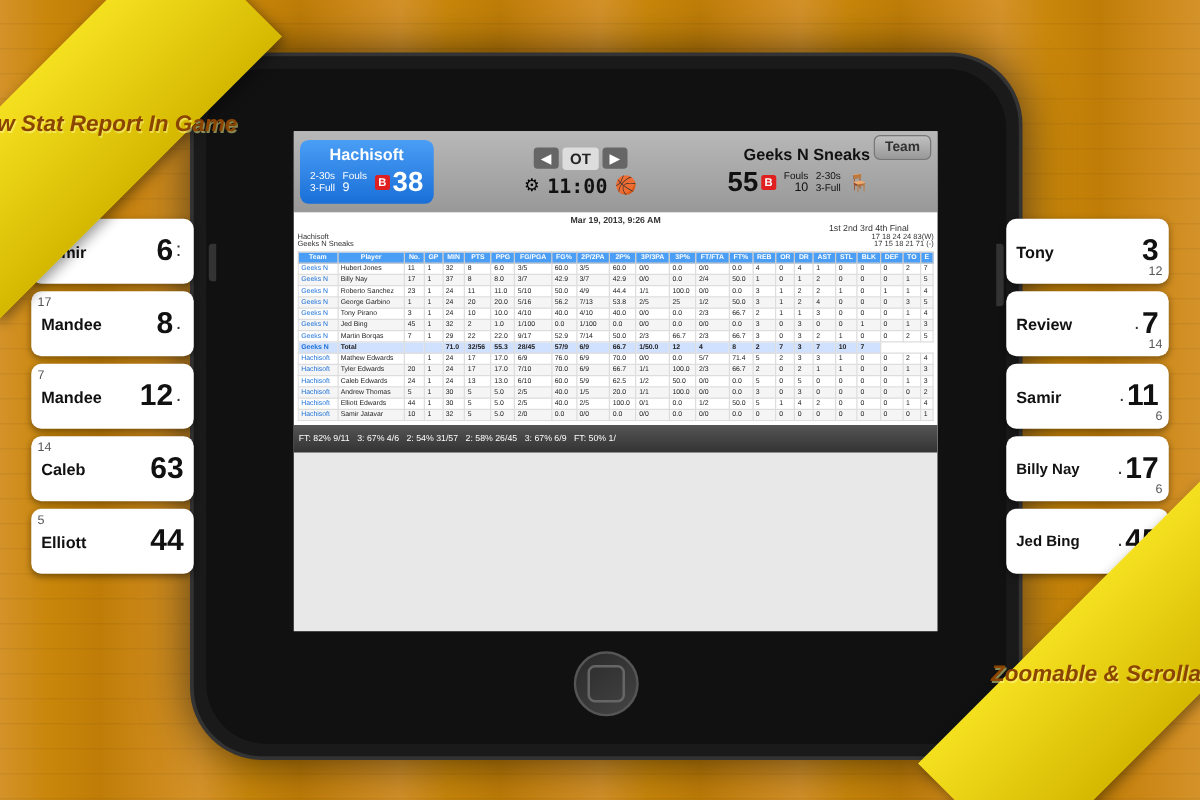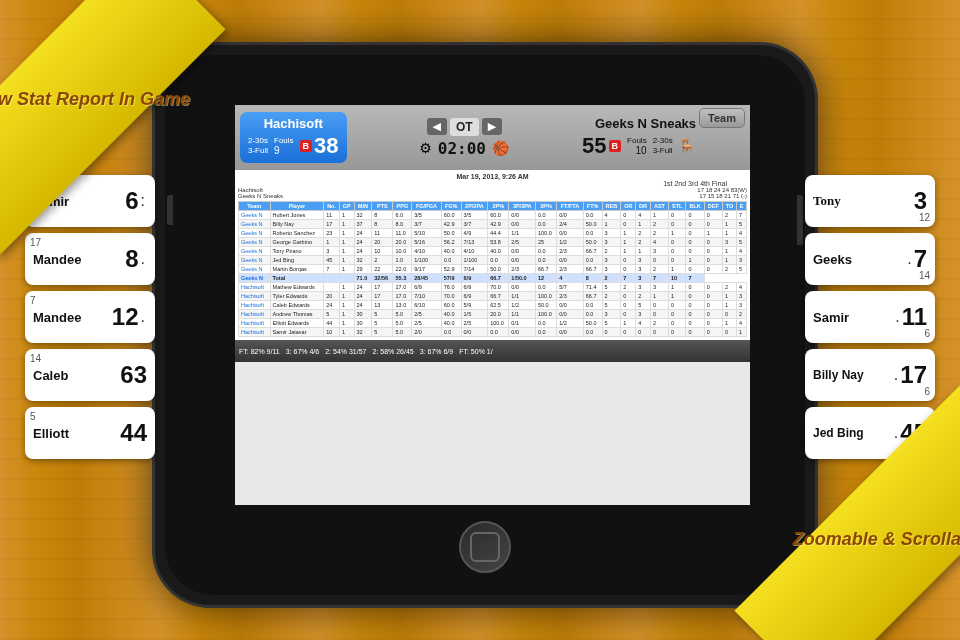--- a/index.html
+++ b/index.html
@@ -293,21 +293,21 @@
         </div>
 
         <div style="display:flex;flex-direction:column;align-items:center;gap:3px;flex:1;">
           <div style="display:flex;align-items:center;gap:3px;">
             <button style="background:#666;color:white;border:none;border-radius:3px;padding:2px 6px;font-size:11px;cursor:pointer;">◀</button>
             <span style="color:#222;font-size:12px;font-weight:bold;padding:2px 6px;background:#ddd;border-radius:3px;">OT</span>
             <button style="background:#666;color:white;border:none;border-radius:3px;padding:2px 6px;font-size:11px;cursor:pointer;">▶</button>
           </div>
           <div style="display:flex;align-items:center;gap:6px;">
             <span style="font-size:14px;">⚙</span>
-            <span style="color:#111;font-size:16px;font-weight:bold;font-family:monospace;">02:00</span>
+            <span style="color:#111;font-size:16px;font-weight:bold;font-family:monospace;">11:00</span>
             <span style="font-size:14px;">🏀</span>
           </div>
         </div>
 
         <div style="text-align:right;">
           <div style="color:#111;font-size:13px;font-weight:bold;">Geeks N Sneaks</div>
           <div style="display:flex;gap:6px;align-items:center;justify-content:flex-end;margin-top:2px;">
             <div style="display:flex;align-items:center;gap:2px;">
               <span style="color:#111;font-size:22px;font-weight:bold;">55</span>
               <span style="background:#e02020;color:white;font-size:9px;font-weight:bold;padding:1px 3px;border-radius:2px;">B</span>
@@ -786,29 +786,29 @@
     <span class="corner-num corner-tl">5</span>
     <div style="flex:1;">
       <div class="player-name">Elliott</div>
     </div>
     <span class="player-number">44</span>
   </div>
 </div>
 
 <div class="right-panel">
   <div class="player-card" style="justify-content:space-between;">
-    <div style="flex:1;font-family:Liberation Serif, serif;">
+    <div style="flex:1;">
       <div class="player-name">Tony</div>
     </div>
     <span class="player-number">3</span>
     <span class="corner-num" style="bottom:4px;right:5px;">12</span>
   </div>
   <div class="player-card">
     <div style="flex:1;">
-      <div class="player-name">Geeks</div>
+      <div class="player-name">Review</div>
     </div>
     <span class="dots">.</span>
     <span class="player-number">7</span>
     <span class="corner-num" style="bottom:4px;right:5px;">14</span>
   </div>
   <div class="player-card">
     <div style="flex:1;">
       <div class="player-name">Samir</div>
     </div>
     <span class="dots">.</span>

